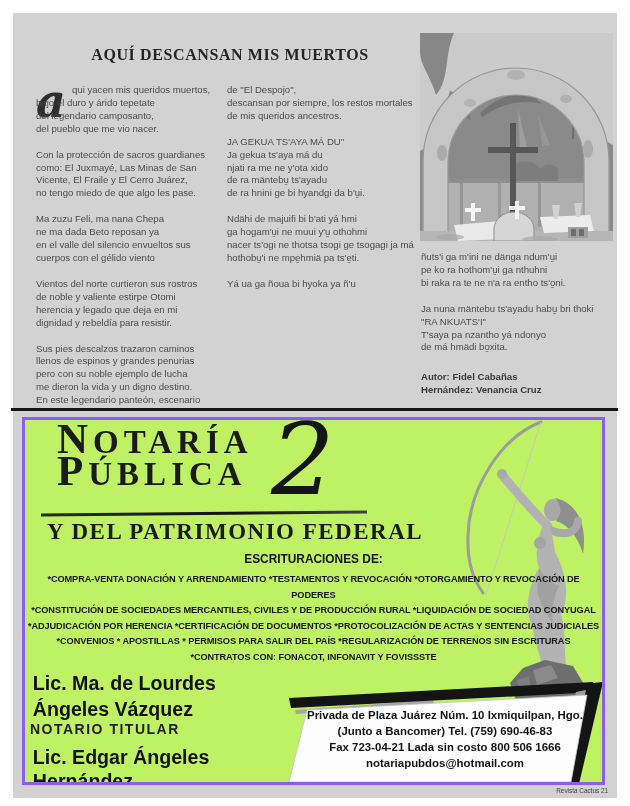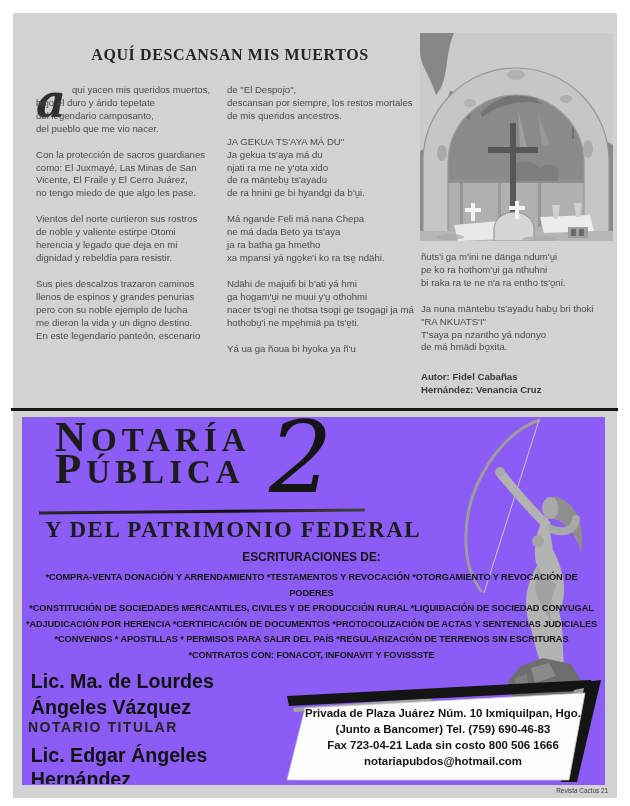--- a/index.html
+++ b/index.html
@@ -17,22 +17,22 @@
   .col3{left:421px;top:251px;width:196px;}
   .stanza{margin:0 0 13px 0;}
   .lines{white-space:pre-line;}
   .dropcap{float:left;width:36px;height:11px;font-family:"DejaVu Serif",serif;
            font-style:italic;font-weight:bold;font-size:46px;line-height:34px;color:#2e2e2e;}
   .credits{font-weight:bold;color:#3a3a3a;margin-top:17px;}
   .photo{position:absolute;left:420px;top:33px;width:193px;height:208px;display:block;}
   .separator{position:absolute;left:11px;top:408px;width:607px;height:3px;background:#161616;}
 
   
-  .ad{position:absolute;left:22px;top:417px;width:583px;height:368px;background:#8b5cf6;
-      border:1px solid #8b5cf6;box-sizing:border-box;overflow:hidden;}
+  .ad{position:absolute;left:22px;top:417px;width:583px;height:368px;background:#bef264;
+      border:3px solid #8b5cf6;box-sizing:border-box;overflow:hidden;}
   .ad-inner{position:absolute;left:0;top:0;width:577px;height:362px;}
   .ad-title{position:absolute;left:32px;font-family:"Liberation Serif",serif;font-weight:bold;
             color:#1b1b1b;font-size:33px;line-height:32px;letter-spacing:5px;}
   .ad-title::first-letter{font-size:43px;}
   .ad-title.l1{top:3px;}
   .ad-title.l2{top:35px;}
   .ad-number{position:absolute;left:246px;top:-10px;font-family:"DejaVu Serif",serif;
              font-style:italic;font-size:100px;line-height:100px;color:#151515;}
   .pen-stroke{position:absolute;left:16px;top:92px;width:326px;height:3px;
               background:linear-gradient(90deg,#2a2a2a,#111 60%,#444);transform:rotate(-0.5deg);}
@@ -105,44 +105,44 @@
 
   <div class="col col1">
     <p class="stanza"><span class="dropcap">a</span><span class="lines">qui yacen mis queridos muertos,
 bajo el duro y árido tepetate
 del legendario camposanto,
 del pueblo que me vio nacer.</span></p>
     <p class="stanza lines">Con la protección de sacros guardianes
 como: El Juxmayé, Las Minas de San
 Vicente, El Fraile y El Cerro Juárez,
 no tengo miedo de que algo les pase.</p>
+    <p class="stanza lines">Ma zuzu Feli, ma nana Chepa
+ne ma dada Beto reposan ya
+en el valle del silencio envueltos sus
+cuerpos con el gélido viento</p>
     <p class="stanza lines">Vientos del norte curtieron sus rostros
 de noble y valiente estirpe Otomi
 herencia y legado que deja en mi
 dignidad y rebeldía para resistir.</p>
     <p class="stanza lines">Sus pies descalzos trazaron caminos
 llenos de espinos y grandes penurias
 pero con su noble ejemplo de lucha
 me dieron la vida y un digno destino.
 En este legendario panteón, escenario</p>
   </div>
 
   <div class="col col2">
     <p class="stanza lines">de "El Despojo",
 descansan por siempre, los restos mortales
 de mis queridos ancestros.</p>
     <p class="stanza lines">JA GEKUA TS'AYA MÁ DU"
 Ja gekua ts'aya má du
 njati ra me ne y'ota xido
 de ra mäntebu̱ ts'ayadu
 de ra hnini ge bi hyandgi da b'u̱i.</p>
-    <p class="stanza lines">Má ngande Feli má nana Chepa
-ne má dada Beto ya ts'aya
-ja ra batha ga hmetho
-xa mpansi yá ngo̱ke'i ko ra tse̱ ndähi.</p>
     <p class="stanza lines">Ndähi de majuifi bi b'ati yá hmi
 ga hogam'u̱i ne muui y'u̱ othohmi
 nacer ts'ogi ne thotsa tsogi ge tsogagi ja má
 hothobu̱'i ne mpe̱hmiä pa ts'e̱ti.</p>
     <p class="stanza lines">Yá ua ga ñoua bi hyoka ya ñ'u</p>
   </div>
 
   <div class="col col3">
     <p class="stanza lines">ñuts'i ga m'ini ne dänga ndum'u̱i
 pe ko ra hothom'u̱i ga nthuhni

